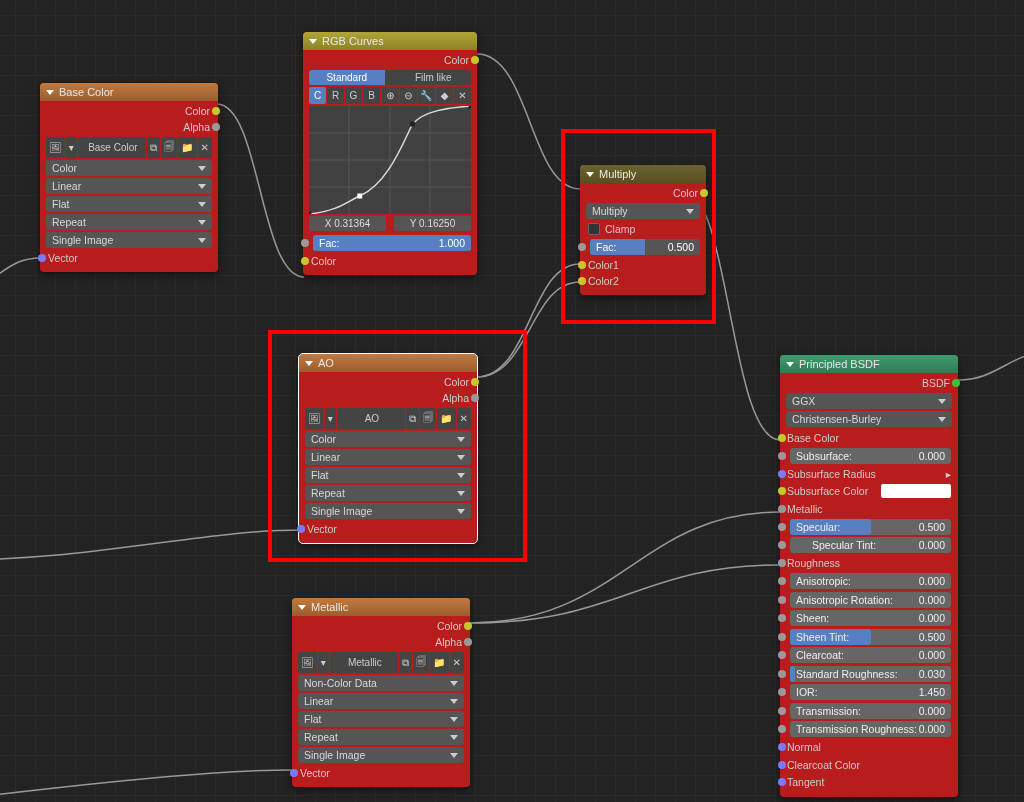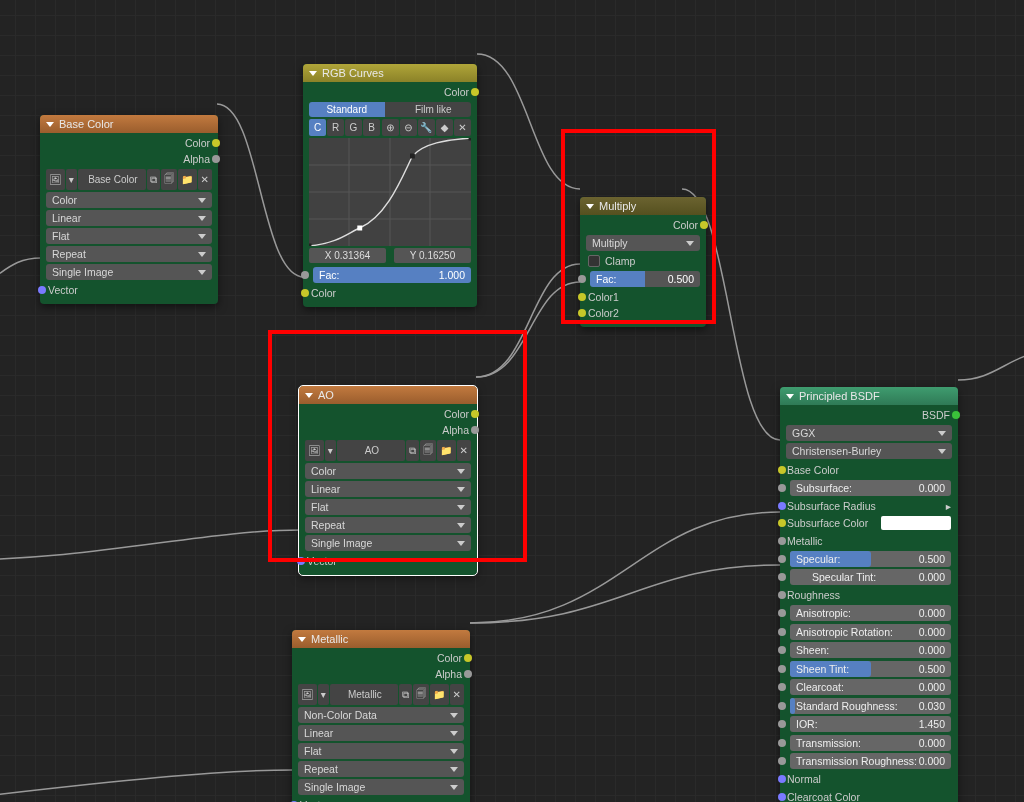--- a/index.html
+++ b/index.html
@@ -6,21 +6,21 @@
   body {
     width: 1024px; height: 802px; overflow: hidden;
     background-color: #232323; position: relative;
     background-image:
       linear-gradient(#2a2a2a 1px, transparent 1px),
       linear-gradient(90deg, #2a2a2a 1px, transparent 1px);
     background-size: 20px 20px;
     background-position: -5px -5px;
   }
   svg.wires { position:absolute; top:0; left:0; width:1024px; height:802px; pointer-events:none; z-index:5; }
-  .node { position:absolute; background:#14532d; border-radius:4px; box-shadow:0 3px 8px rgba(0,0,0,.5); z-index:10;margin-top:32px; }
+  .node { position:absolute; background:#b91c1c; border-radius:4px; box-shadow:0 3px 8px rgba(0,0,0,.5); z-index:10; }
   .node-header { font-size:11px; color:#e8e8e8; padding:3px 6px; border-top-left-radius:4px; border-top-right-radius:4px; display:flex; align-items:center; }
   .node-header .tri { display:inline-block; width:0;height:0; border-left:4px solid transparent;border-right:4px solid transparent;border-top:5px solid #fff; margin-right:5px;}
   .hdr-orange { background:linear-gradient(#c27a3f,#9a5d2d); }
   .hdr-yellow { background:linear-gradient(#b0a539,#8b8228); }
   .hdr-darkyellow { background:linear-gradient(#6b6330,#55501f); }
   .hdr-green { background:linear-gradient(#3f9c6f,#2f7a56); }
   .node-body { padding:2px 2px 6px 2px; }
   .out-row, .in-row { font-size:10.5px; color:#ccc; padding:2px 6px; display:flex; justify-content:flex-end; align-items:center; position:relative; }
   .in-row { justify-content:flex-start; }
   .sock { width:8px;height:8px;border-radius:50%; position:absolute; top:50%; transform:translateY(-50%);}

